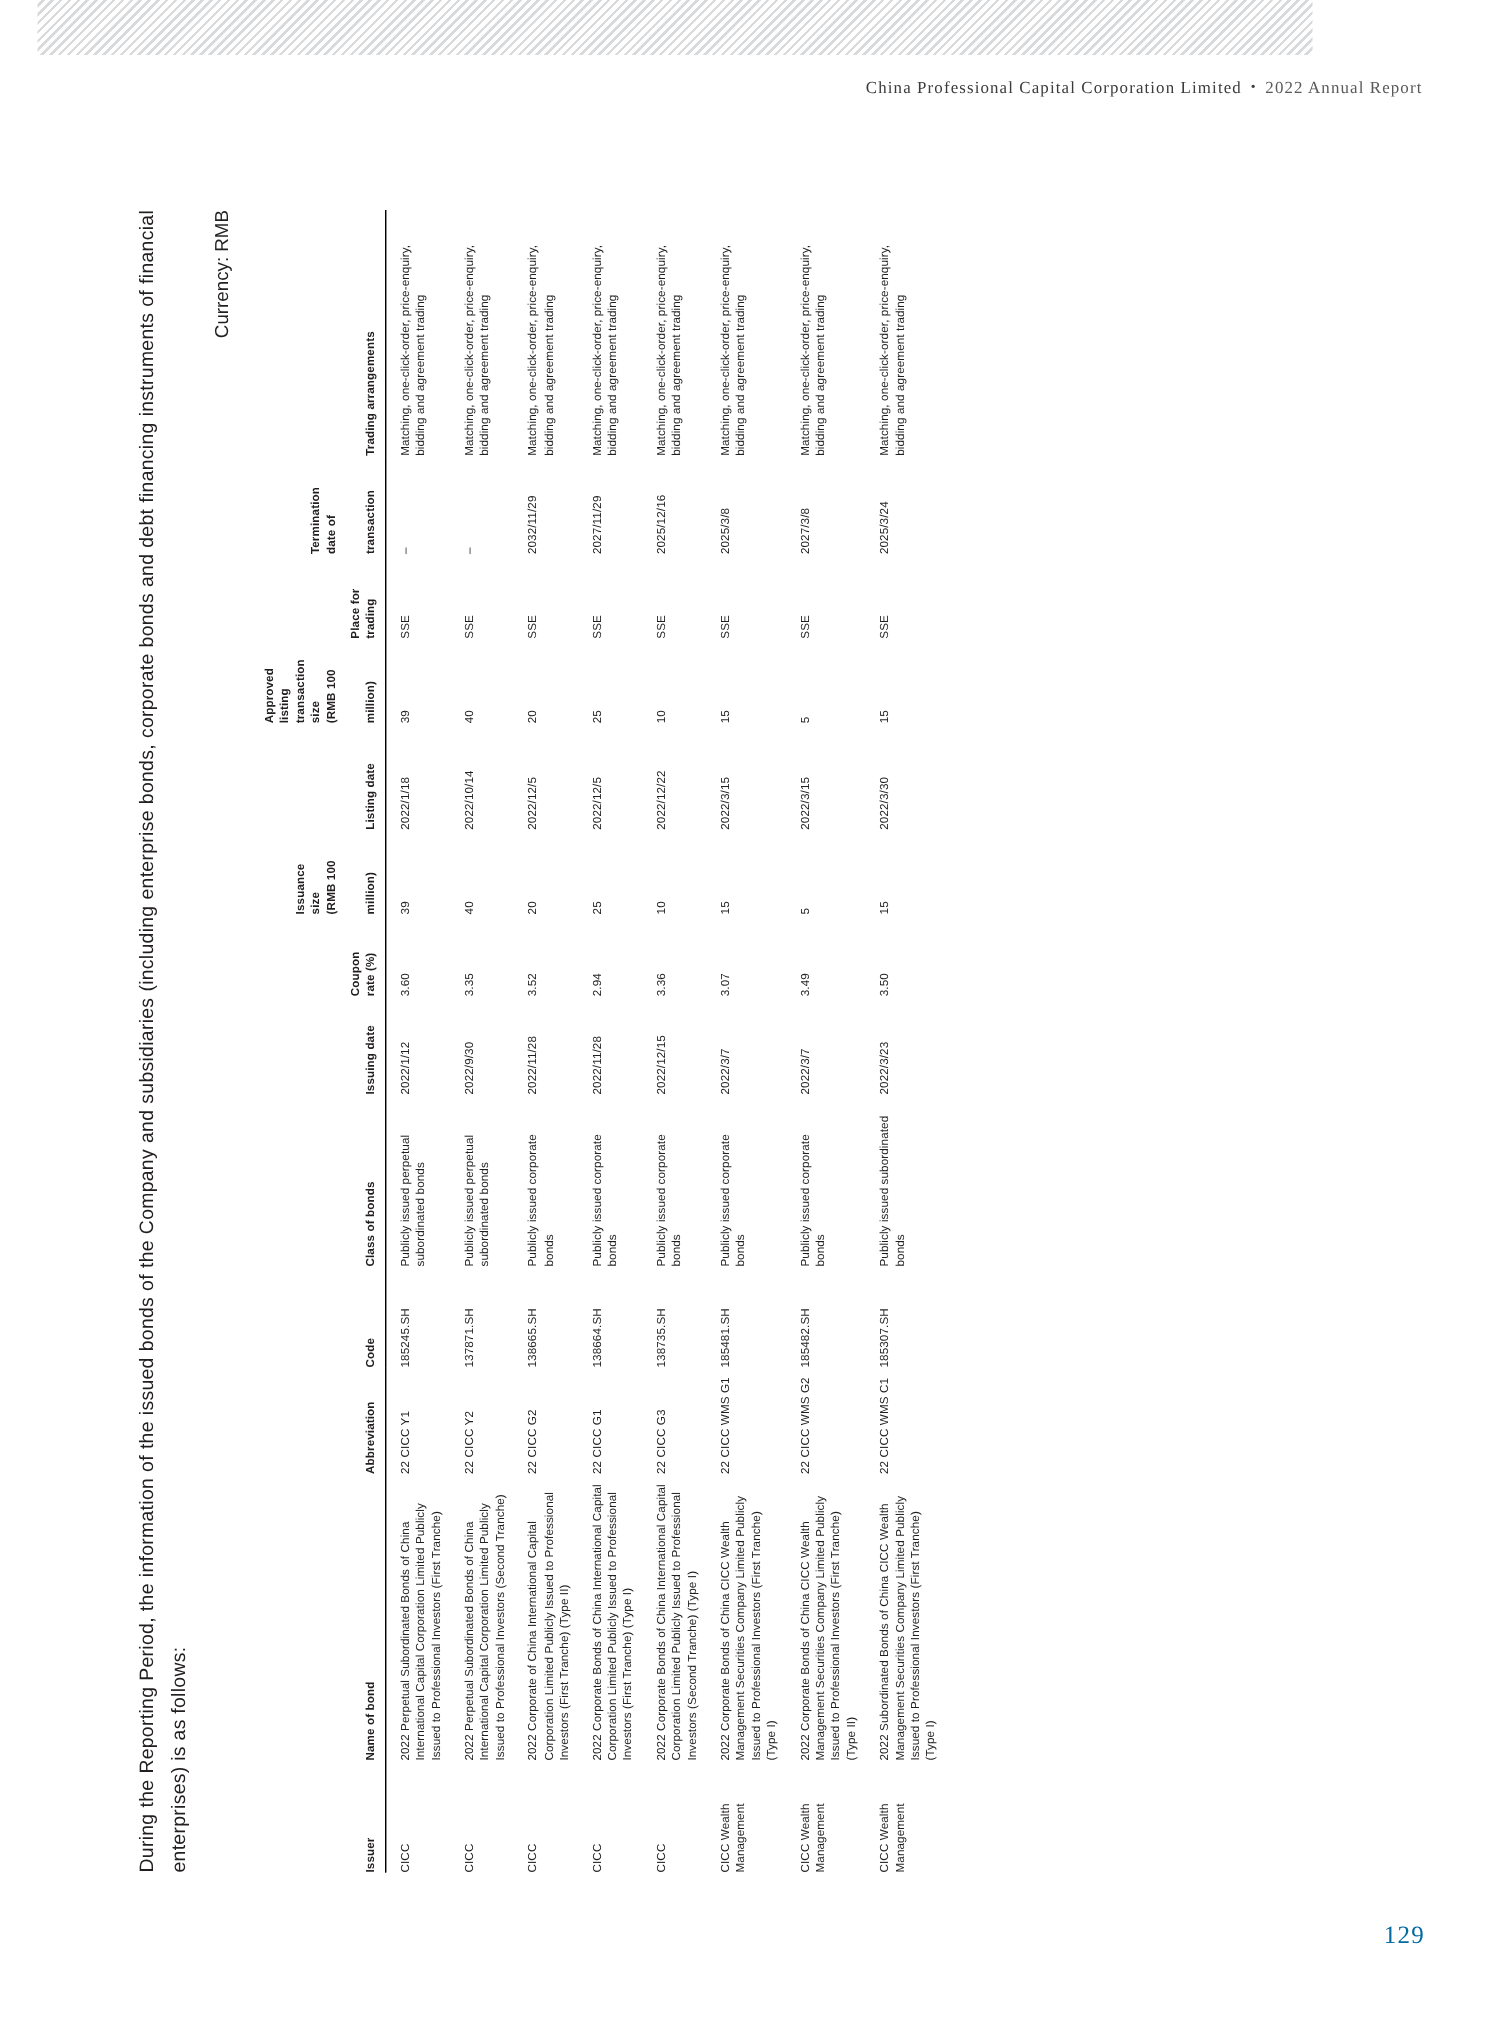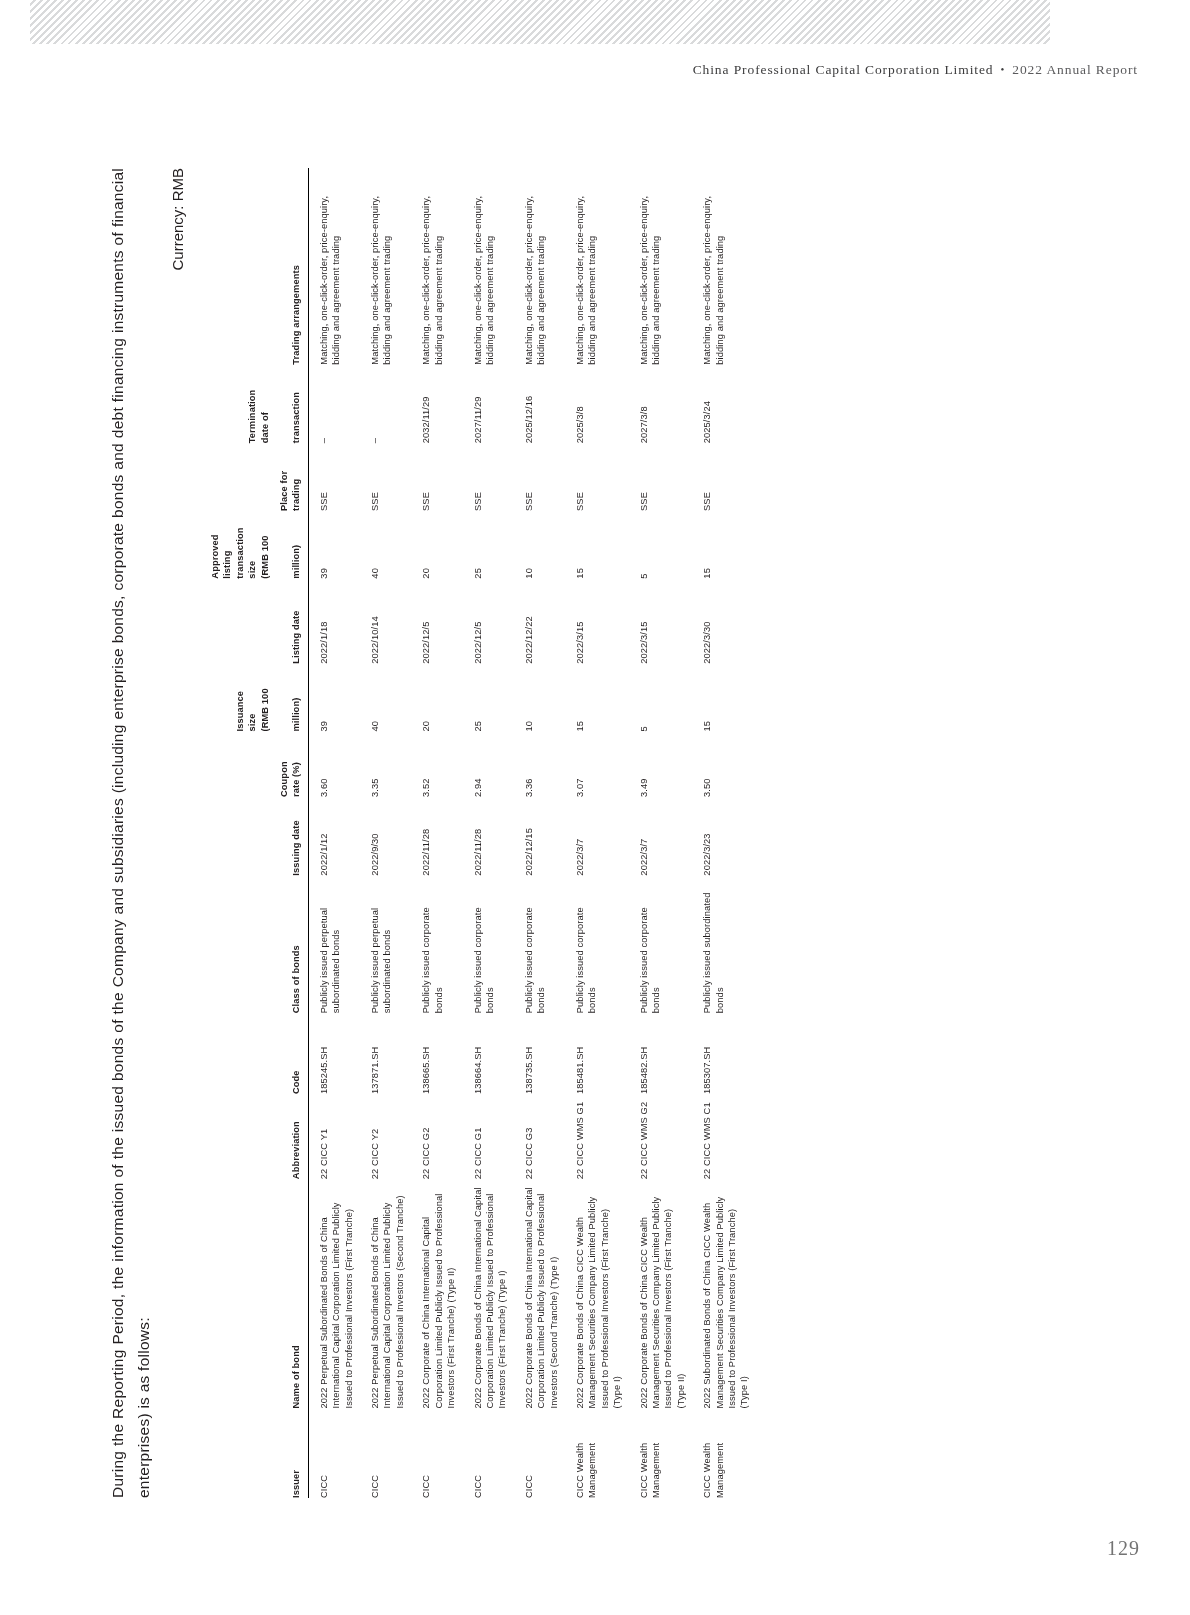--- a/index.html
+++ b/index.html
@@ -54,21 +54,21 @@
   }
 
   
   .page-number {
     position: absolute;
     right: 50px;
     bottom: 55px;
     font-family: "Liberation Serif", serif;
     font-size: 20px;
     letter-spacing: 1px;
-    color: #737373;
+    color: #0369a1;
   }
 
   
   
   .rot-wrap {
     position: absolute;
     left: 0;
     top: 0;
     width: 1190px;
     height: 1615px;

